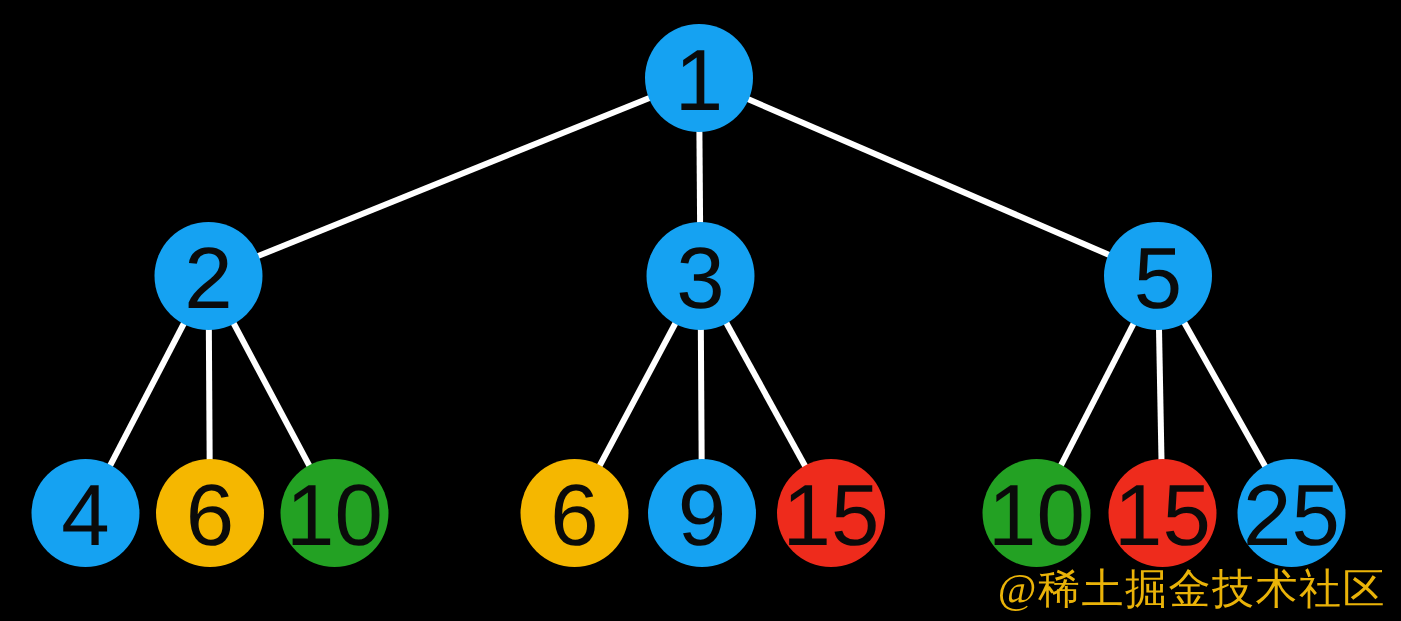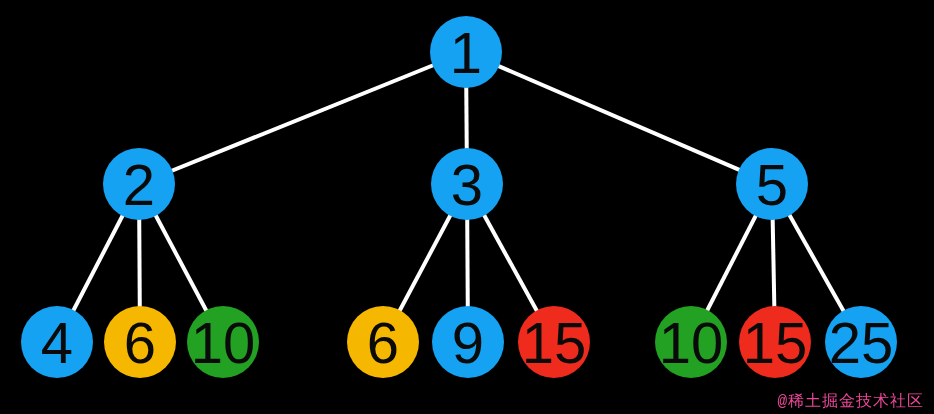--- a/index.html
+++ b/index.html
@@ -24,24 +24,24 @@
     font-family: "Liberation Sans", sans-serif;
     font-size: 58px;
     font-weight: 400;
     fill: #0a0a0a;
     text-anchor: middle;
   }
   .watermark {
     position: absolute;
     right: 10px;
     bottom: 2px;
-    font-size: 16px;
-    color: #ec4899;
+    font-size: 28px;
+    color: #eab308;
     letter-spacing: 1px;
-    font-family: Liberation Mono, monospace;
+    font-family: Liberation Serif, serif;
     user-select: none;
   }
 </style>
 </head>
 <body>
 
 <svg id="tree-svg" width="934" height="414" viewBox="0 0 934 414" xmlns="http://www.w3.org/2000/svg">
   <g id="edges-layer">
       <line x1="466" y1="52" x2="139" y2="184" stroke="#FFFFFF" stroke-width="4"></line>
       <line x1="466" y1="52" x2="467" y2="184" stroke="#FFFFFF" stroke-width="4"></line>

